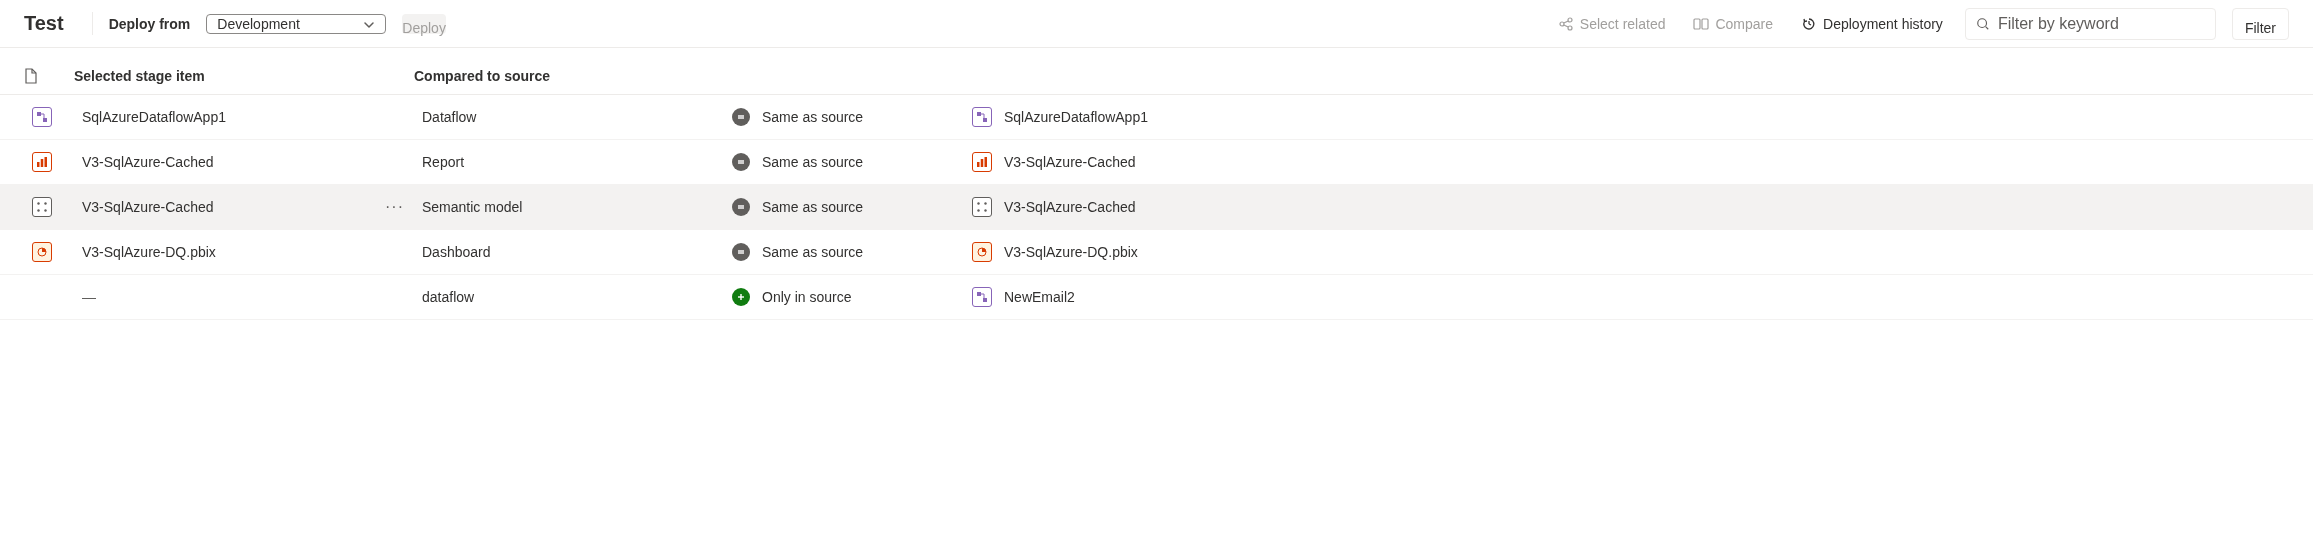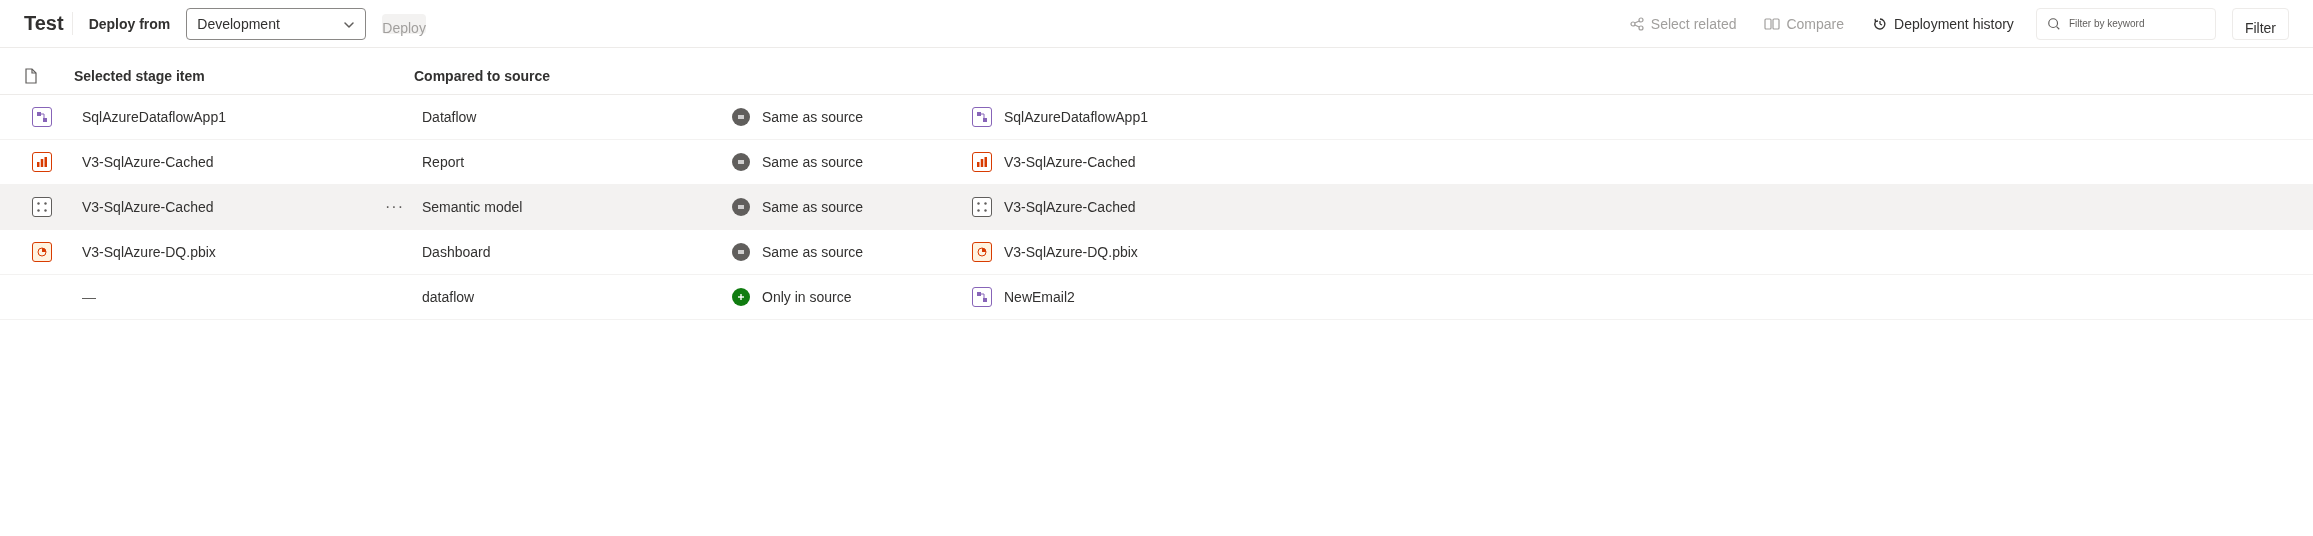--- a/index.html
+++ b/index.html
@@ -8,28 +8,28 @@
     .toolbar {
       display: flex;
       align-items: center;
       padding: 8px 24px;
       border-bottom: 1px solid #edebe9;
       height: 48px;
     }
     .toolbar-left { display: flex; align-items: center; gap: 16px; }
     .toolbar-right { margin-left: auto; display: flex; align-items: center; gap: 16px; }
     
-    .title { font-size: 20px; font-weight: 600; padding-right: 8px; border-right: 1px solid #edebe9; }
+    .title { font-size: 20px; font-weight: 600; padding-right: 28px; border-right: 1px solid #edebe9; }
     
     .deploy-label { font-size: 14px; font-weight: 600; }
     
     .dropdown-select {
       display: flex; align-items: center; justify-content: space-between;
       border: 1px solid #8a8886; border-radius: 4px;
-      padding: 5px 10px; min-width: 180px; height: 32px;
+      padding: 5px 10px; min-width: 180px; height: 20px;
       font-size: 14px; cursor: pointer; background: #fff;
     }
     .chevron-down {
       width: 12px; height: 12px; display: inline-block;
     }
     
     .deploy-btn {
       background: #f3f2f1; border: none; border-radius: 4px;
       padding: 6px 0; font-size: 14px; color: #a19f9d;
       height: 20px; cursor: default;
@@ -41,21 +41,21 @@
     }
     .toolbar-action.disabled { color: #a19f9d; cursor: default; }
     .toolbar-action svg { flex-shrink: 0; }
     
     .search-box {
       display: flex; align-items: center; gap: 8px;
       border: 1px solid #edebe9; border-radius: 4px;
       padding: 5px 10px; min-width: 180px; height: 32px;
     }
     .search-box input {
-      border: none; outline: none; font-size: 10px; flex: 1;
+      border: none; outline: none; font-size: 16px; flex: 1;
       background: transparent;
     }
     .search-box input::placeholder { color: #605e5c; }
     
     .filter-btn {
       display: flex; align-items: center; gap: 6px;
       border: 1px solid #edebe9; border-radius: 4px;
       padding: 5px 12px; height: 32px; font-size: 14px;
       cursor: pointer; background: #fff; flex-direction: column;
     }

